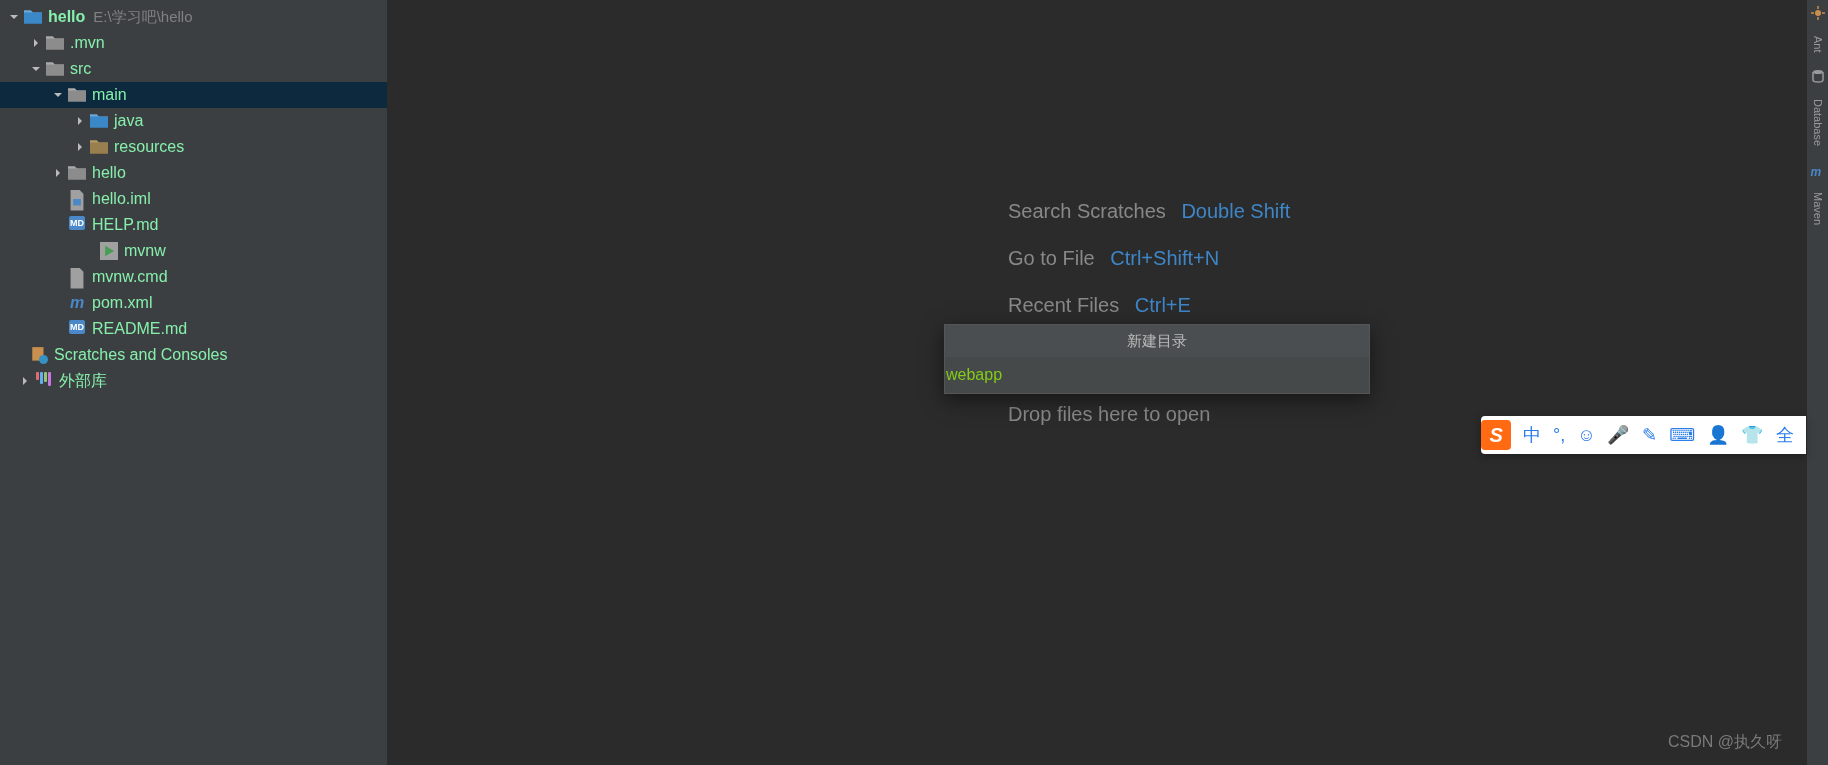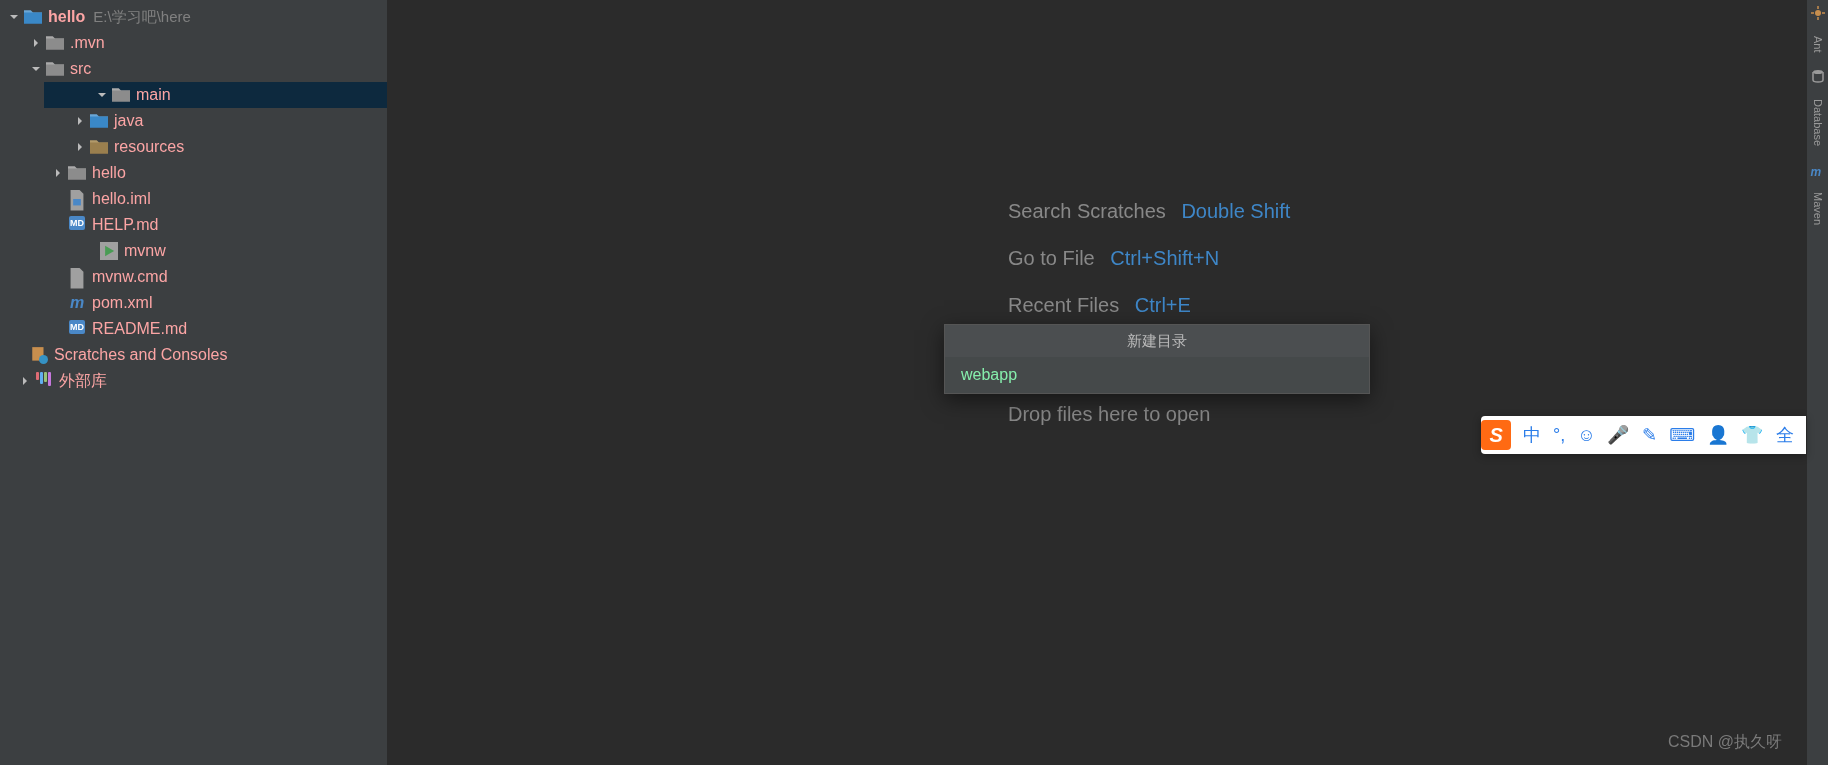--- a/index.html
+++ b/index.html
@@ -1,44 +1,44 @@
 <!DOCTYPE html>
 <html><head>
 <meta charset="utf-8">
 <style>
   * { box-sizing: border-box; margin: 0; padding: 0; }
   html, body { width: 1828px; height: 765px; overflow: hidden; font-family: "Segoe UI", "Microsoft YaHei", Arial, sans-serif; background:#2b2b2b; color:#bbbbbb; }
   .app { display:flex; width:100%; height:100%; }
   .sidebar { width:388px; background:#3c3f41; border-right:1px solid #2b2b2b; padding-top:4px; font-size:16px; user-select:none; }
   .tree-row { display:flex; align-items:center; height:26px; white-space:nowrap; }
-  .tree-row.selected { background:#0d293e;margin-left:44px; }
+  .tree-row.selected { background:#0d293e; }
   .arrow { width:12px; height:12px; display:inline-flex; align-items:center; justify-content:center; margin-right:4px; }
   .arrow svg { width:10px; height:10px; fill:#bbbbbb; }
   .icon { width:18px; height:18px; display:inline-flex; align-items:flex-start; justify-content:center; margin-right:6px; flex-shrink:0; }
   .folder-blue svg rect{ fill:#3a88c7; } .folder-blue svg path{ fill:#6aa7d6; }
   .folder-gray svg rect{ fill:#8c8c8c; } .folder-gray svg path{ fill:#aaaaaa; }
   .folder-res svg rect{ fill:#9a7f4e; } .folder-res svg path{ fill:#b29a6a; }
   .file-gray svg { fill:#a0a0a0; }
   .green-play svg { fill:#499c54; }
   .md-icon { background:#4a88c7; color:#fff; font-size:9px; font-weight:bold; width:16px; height:14px; border-radius:2px; display:flex; align-items:center; justify-content:center; }
   .m-icon { color:#4a88c7; font-weight:bold; font-style:italic; font-size:16px; }
   .scratch-icon svg { fill:#c88f4e; }
   .scratch-icon circle { fill:#3592c4; }
   .bars-ico span { display:inline-block; width:3px; margin-right:1px; border-radius:1px; }
-  .label { color:#fca5a5; }
+  .label { color:#86efac; }
   .label.bold { font-weight:600; }
   .label.path { color:#808080; margin-left:8px; font-size:15px; }
   .main { flex:1; position:relative; background:#2b2b2b; }
   .hints { position:absolute; left:620px; top:200px; font-size:20px; color:#888888; }
   .hint-row { margin-bottom:24px; }
   .kbd { color:#3e86c7; margin-left:10px; }
   .drop { position:absolute; left:620px; top:403px; font-size:20px; color:#888888; }
   .dialog { position:absolute; left:556px; top:324px; width:426px; background:#3c3f41; border:1px solid #555; box-shadow:0 6px 20px rgba(0,0,0,.5); }
   .dialog-title { background:#4b4e50; height:32px; display:flex; align-items:center; justify-content:center; color:#bbbbbb; font-size:15px; }
-  .dialog-input { width:100%; height:36px; background:#45494a; border:none; outline:none; color:#86efac; font-size:16px; padding:0 16px; }
+  .dialog-input { width:100%; height:36px; background:#45494a; border:none; outline:none; color:#84cc16; font-size:16px; padding:0 1px; }
   .rightbar { width:22px; background:#3c3f41; border-left:1px solid #2b2b2b; display:flex; flex-direction:column; align-items:center; padding-top:6px; gap:16px; }
   .rightbar .vt { writing-mode:vertical-rl; font-size:11px; color:#9a9a9a; cursor:pointer; }
   .rightbar .vi { width:14px; height:14px; }
   .watermark { position:absolute; right:24px; bottom:12px; color:#7a7a7a; font-size:16px; }
   .ime { position:absolute; right:0; top:416px; height:38px; background:#ffffff; border-radius:4px 0 0 4px; display:flex; align-items:center; padding:0 6px 0 0; box-shadow:0 2px 8px rgba(0,0,0,.3); }
   .ime-logo { width:30px; height:30px; background:#ff6a13; color:#fff; font-weight:bold; font-size:20px; display:flex; align-items:center; justify-content:center; border-radius:4px; margin-right:6px; font-style:italic; }
   .ime-item { color:#2b7de9; font-size:18px; padding:0 6px; cursor:pointer; }
   .ime-item.gray { color:#9a9a9a; }
 </style>
 </head>
@@ -53,21 +53,21 @@
             <path d="M1 3 L5 7 L9 3 Z"></path>
           </svg>
         </span>
       <span class="icon folder-blue">
           <svg viewBox="0 0 16 14">
             <path d="M0 2h6l2 2h8v1H0z"></path>
             <rect y="4" width="16" height="10"></rect>
           </svg>
         </span>
       <span class="label bold">hello</span>
-      <span class="label path">E:\学习吧\here</span>
+      <span class="label path">E:\学习吧\hello</span>
     </div>
 
     <div class="tree-row" style="padding-left:30px">
       <span class="arrow">
           <svg viewBox="0 0 10 10">
             <path d="M3 1 L7 5 L3 9 Z"></path>
           </svg>
         </span>
       <span class="icon folder-gray">
           <svg viewBox="0 0 16 14">

